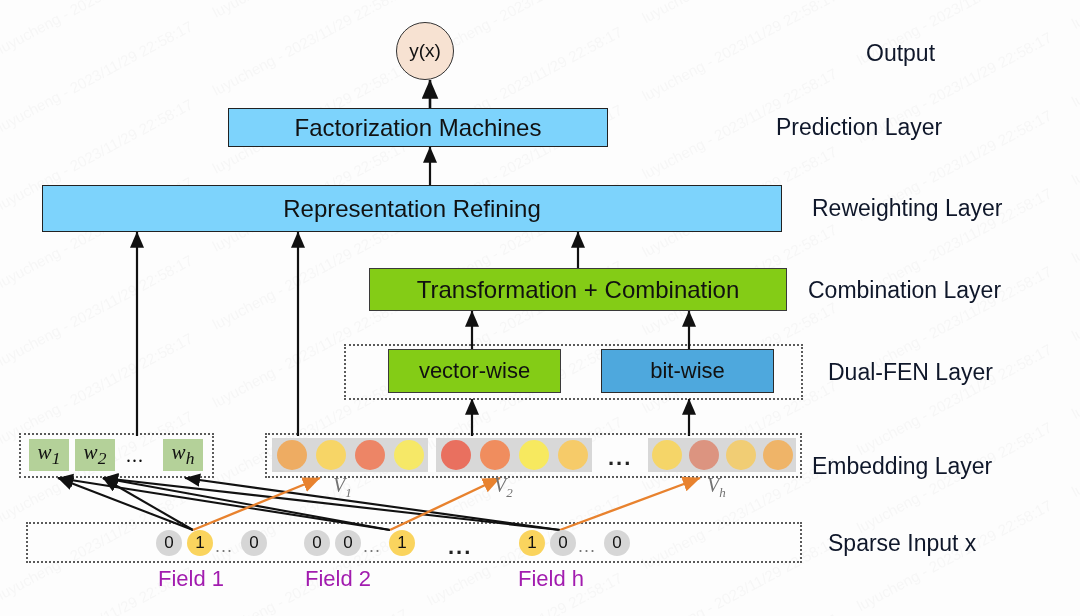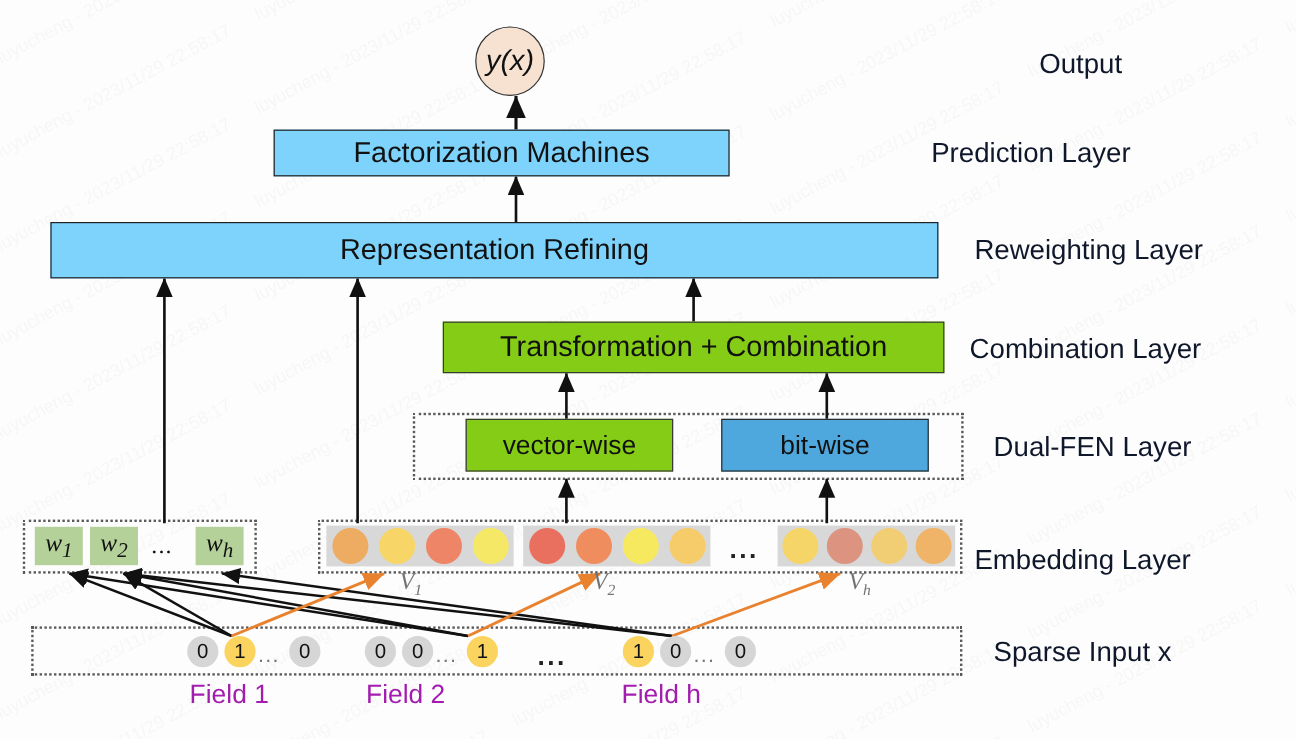--- a/index.html
+++ b/index.html
@@ -77,22 +77,21 @@
   .dotted {
     border: 2px dotted #5a5a5a;
     background: transparent;
     z-index: 1;
   }
   
   .ynode {
     border: 1.8px solid #333;
     border-radius: 50%;
     background: #f7e2d2;
-    font-size: 24px;
-    font-style: italic;
+    font-size: 19px;
   }
   
   .embgroup {
     background: #d8d8d8;
     display: flex;
     align-items: center;
     justify-content: space-around;
     z-index: 3;
   }
   .dot {

